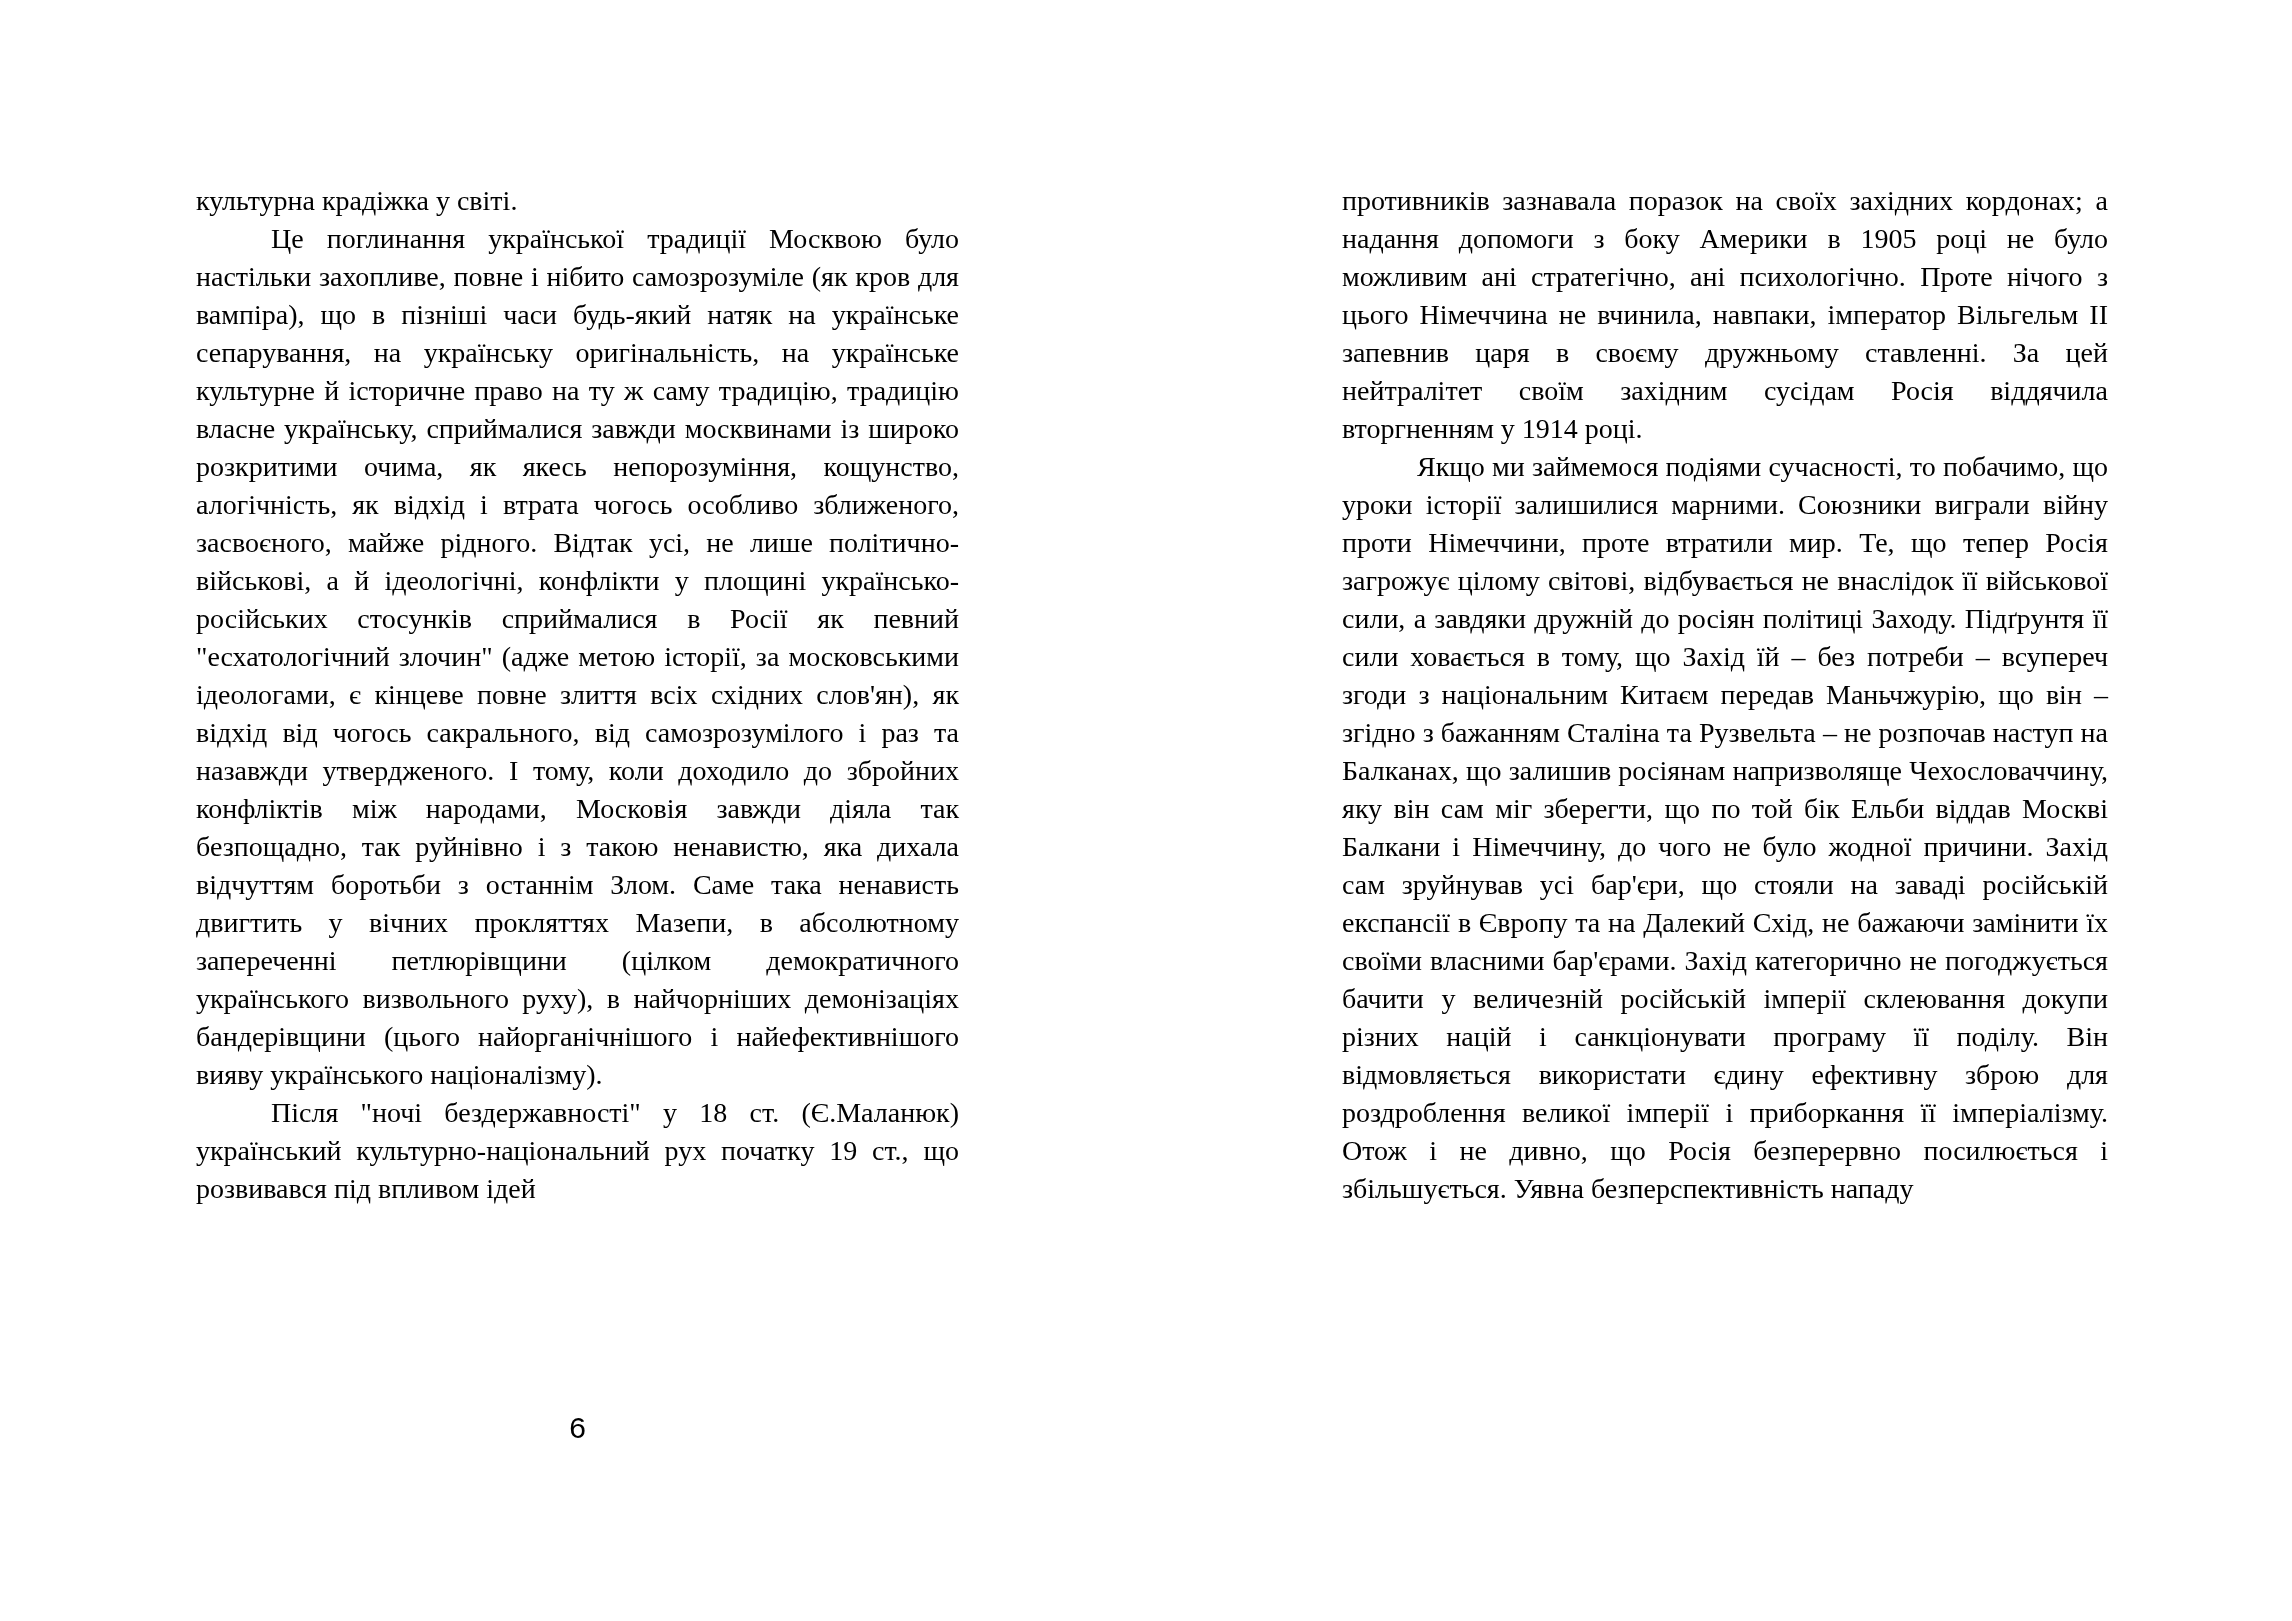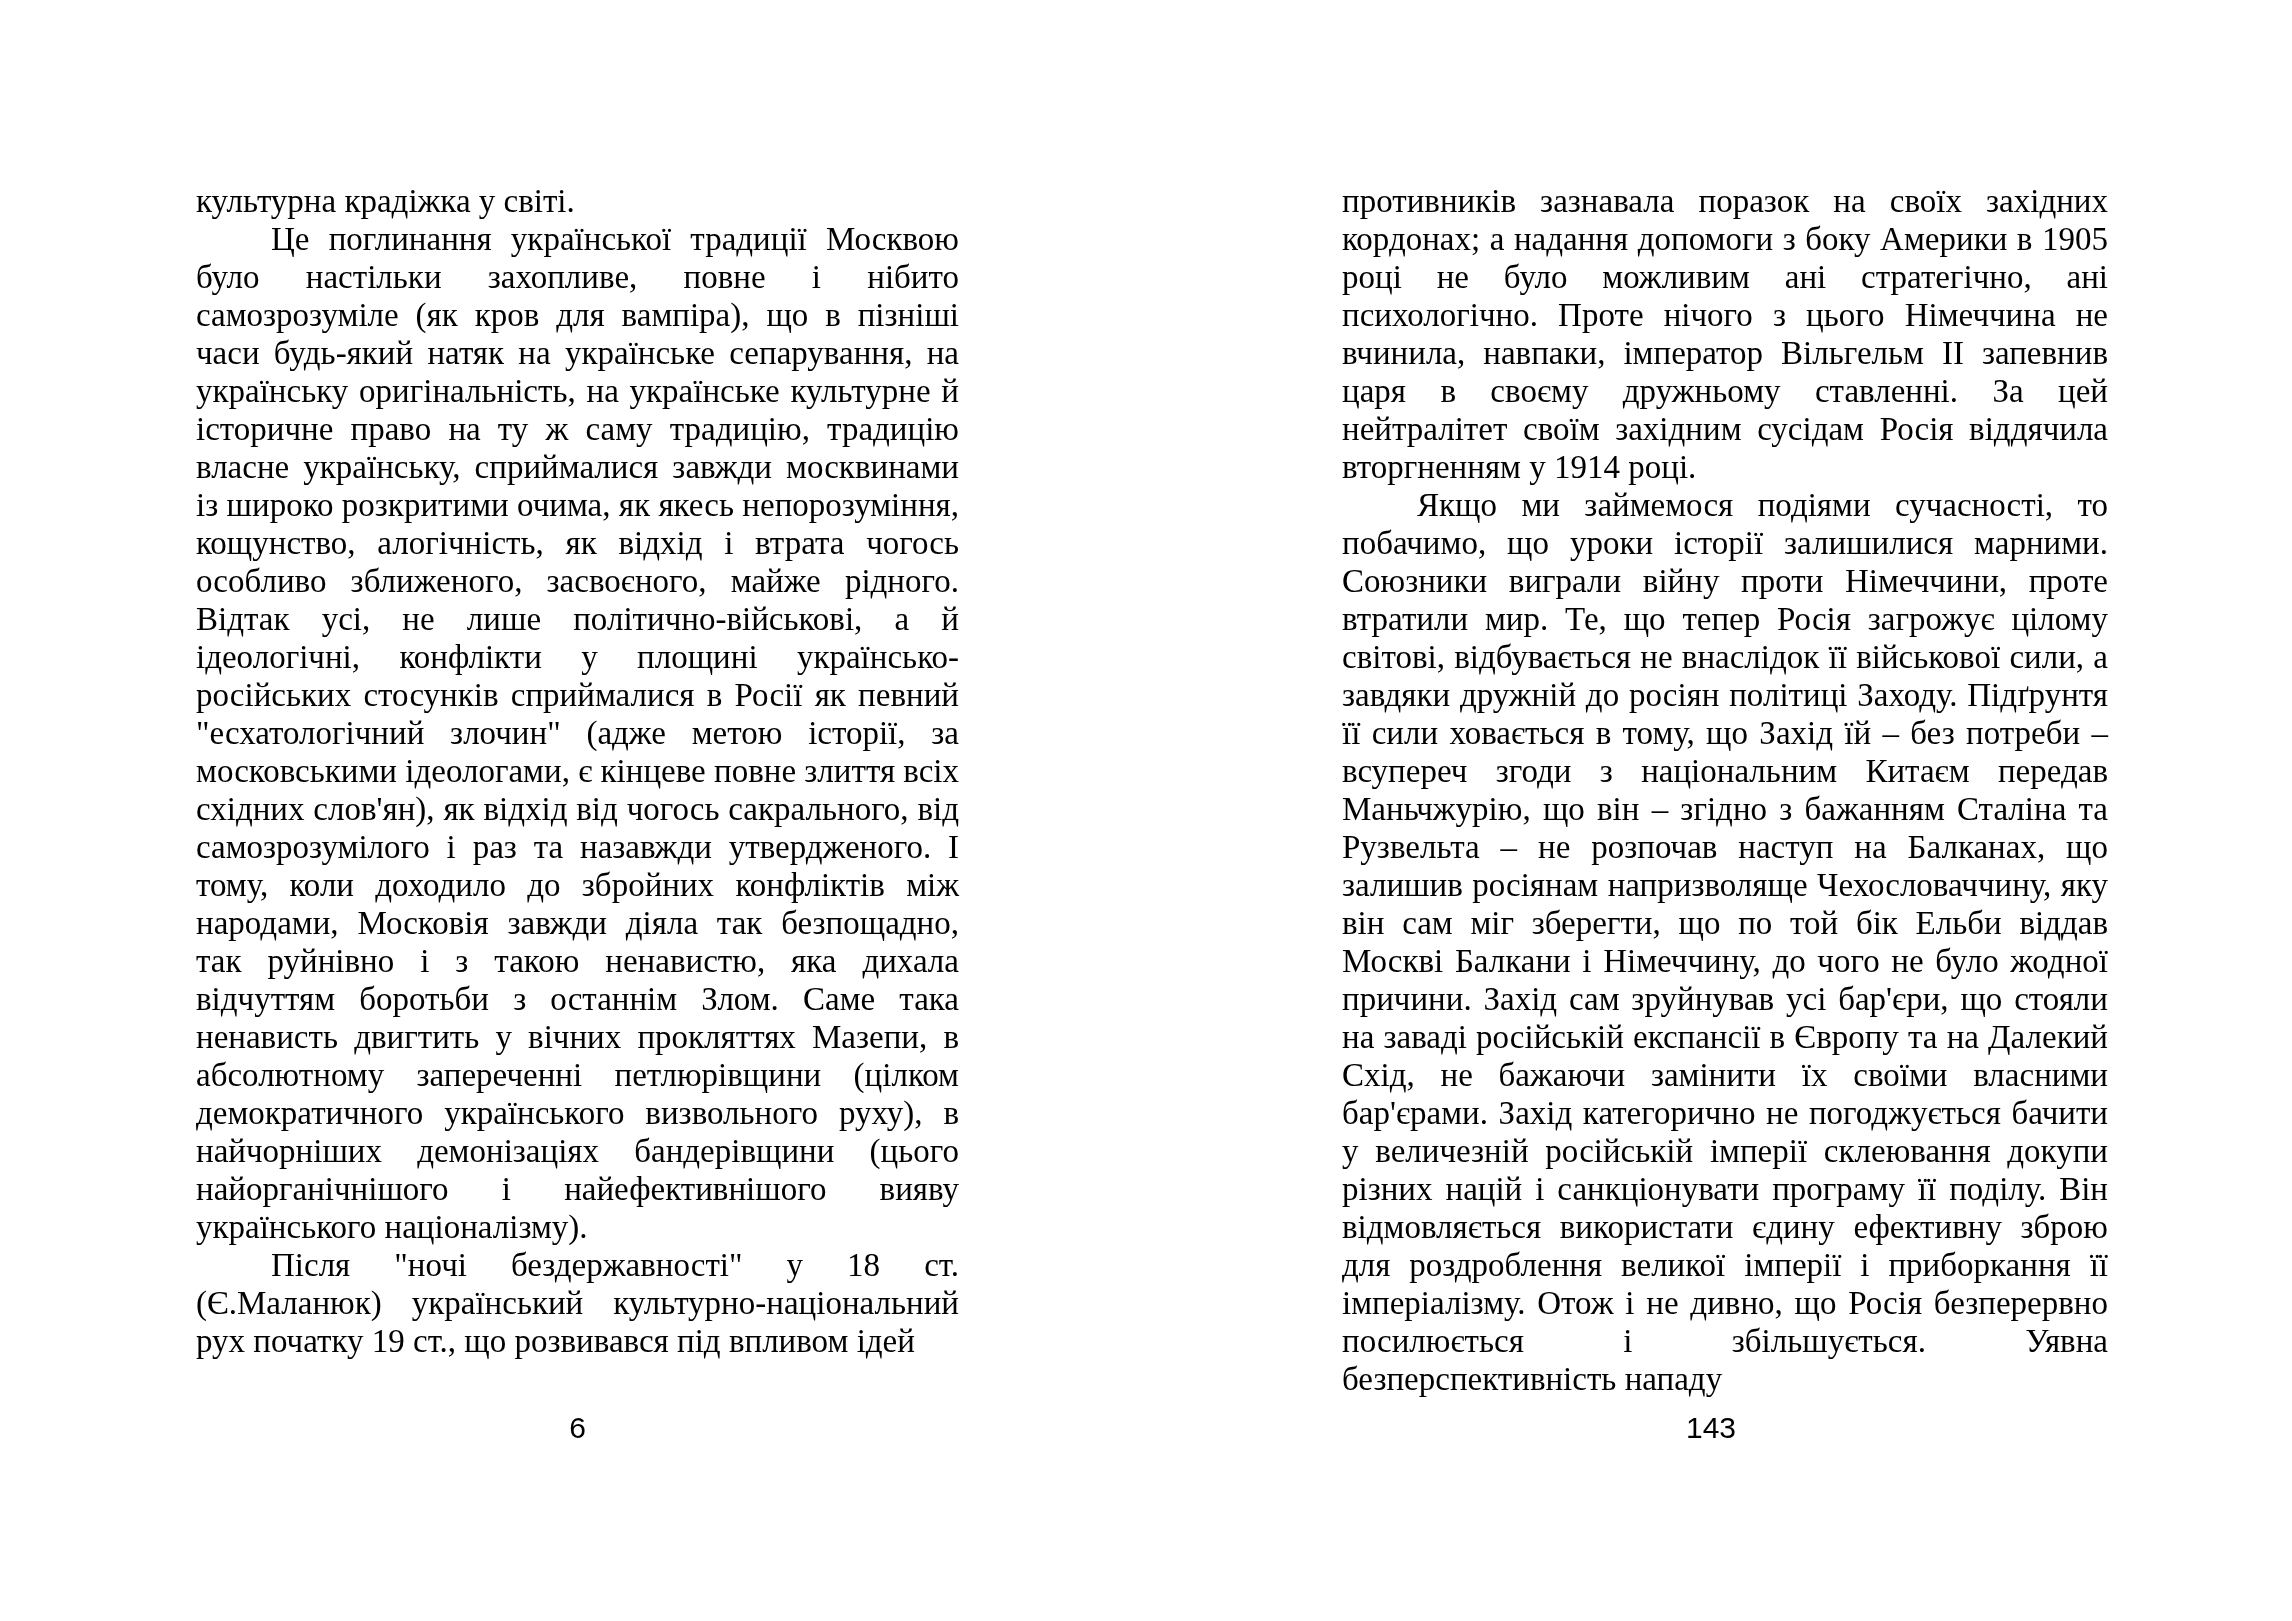--- a/index.html
+++ b/index.html
@@ -20,21 +20,21 @@
     position: absolute;
     top: 0;
     height: 1621px;
   }
   .page.left  { left: 0;     width: 1146px; }
   .page.right { left: 1146px; width: 1147px; }
   .page-text {
     position: absolute;
     top: 182px;
     font-family: "Liberation Serif", "DejaVu Serif", serif;
-    font-size: 33px;
+    font-size: 28px;
     line-height: 38px;
     color: #000000;
     text-align: justify;
     text-justify: inter-word;
   }
   .page.left  .page-text { left: 196px; width: 763px; }
   .page.right .page-text { left: 196px; width: 766px; }
   .page-text p {
     margin: 0;
     padding: 0;
@@ -66,17 +66,16 @@
       <p class="indent">Після "ночі бездержавності" у 18 ст. (Є.Маланюк) український культурно-національний рух початку 19 ст., що розвивався під впливом ідей</p>
     </div>
     <div class="page-number">6</div>
   </div>
 
   <div class="page right">
     <div class="page-text">
       <p>противників зазнавала поразок на своїх західних кордонах; а надання допомоги з боку Америки в 1905 році не було можливим ані стратегічно, ані психологічно. Проте нічого з цього Німеччина не вчинила, навпаки, імператор Вільгельм II запевнив царя в своєму дружньому ставленні. За цей нейтралітет своїм західним сусідам Росія віддячила вторгненням у 1914 році.</p>
       <p class="indent">Якщо ми займемося подіями сучасності, то побачимо, що уроки історії залишилися марними. Союзники виграли війну проти Німеччини, проте втратили мир. Те, що тепер Росія загрожує цілому світові, відбувається не внаслідок її військової сили, а завдяки дружній до росіян політиці Заходу. Підґрунтя її сили ховається в тому, що Захід їй – без потреби – всупереч згоди з національним Китаєм передав Маньчжурію, що він – згідно з бажанням Сталіна та Рузвельта – не розпочав наступ на Балканах, що залишив росіянам напризволяще Чехословаччину, яку він сам міг зберегти, що по той бік Ельби віддав Москві Балкани і Німеччину, до чого не було жодної причини. Захід сам зруйнував усі бар'єри, що стояли на заваді російській експансії в Європу та на Далекий Схід, не бажаючи замінити їх своїми власними бар'єрами. Захід категорично не погоджується бачити у величезній російській імперії склеювання докупи різних націй і санкціонувати програму її поділу. Він відмовляється використати єдину ефективну зброю для роздроблення великої імперії і приборкання її імперіалізму. Отож і не дивно, що Росія безперервно посилюється і збільшується. Уявна безперспективність нападу</p>
     </div>
-    <div class="page-number">143</div>
   </div>
 
 </div>
 
 
 </body></html>

